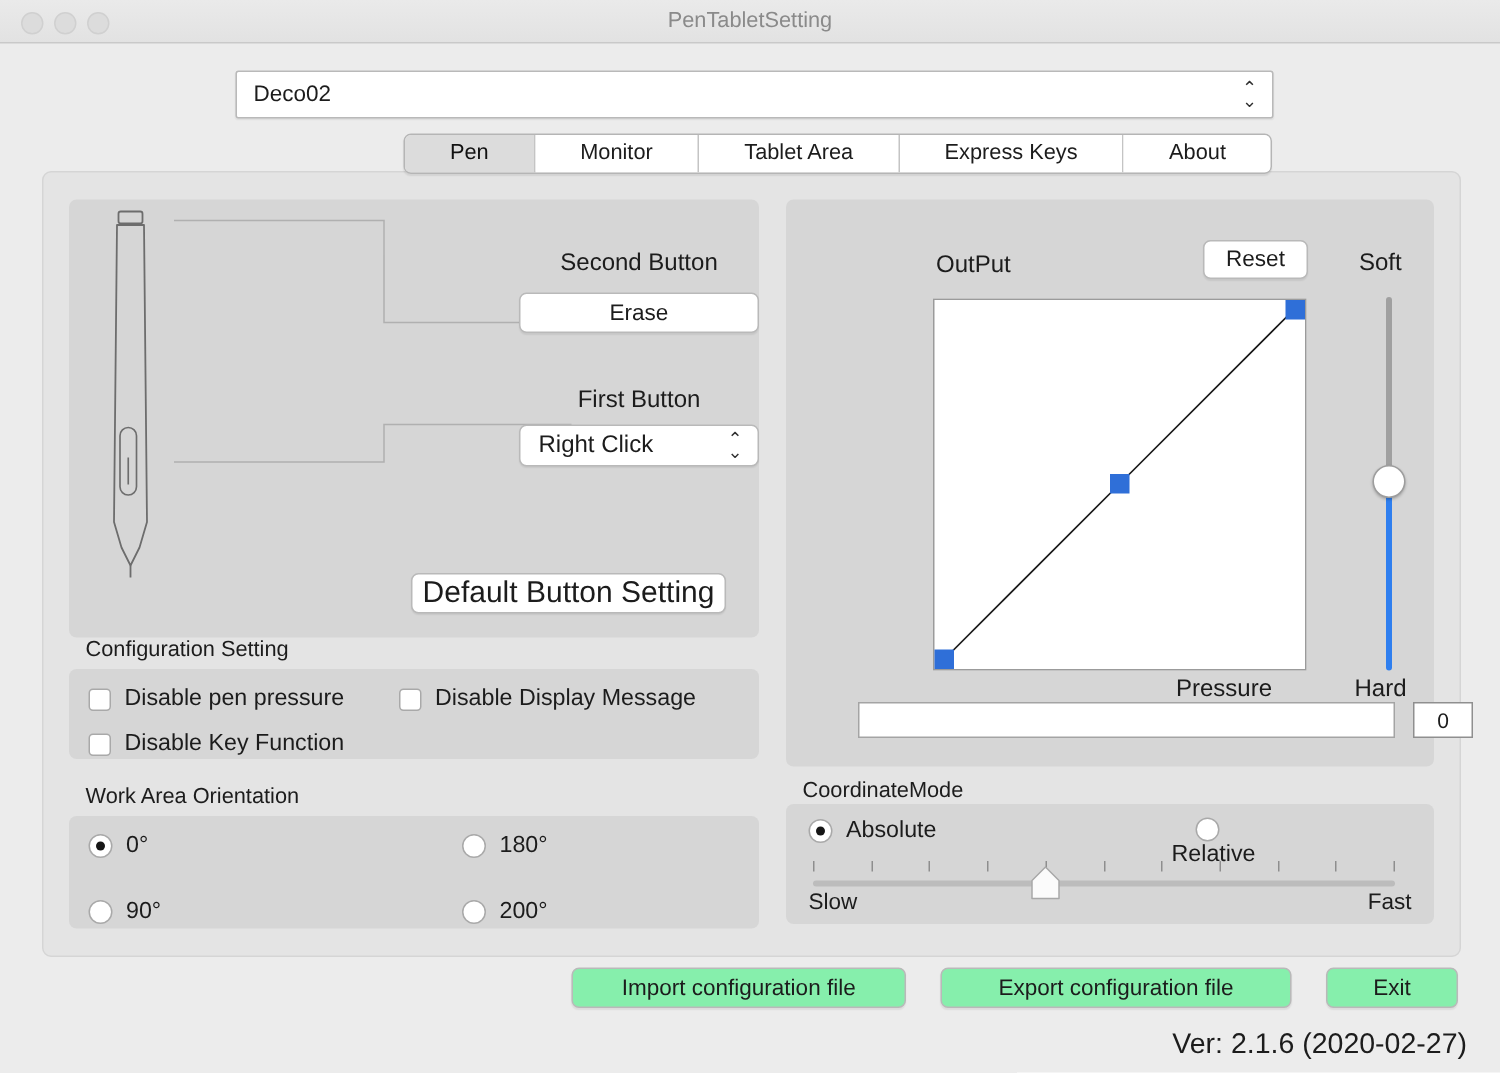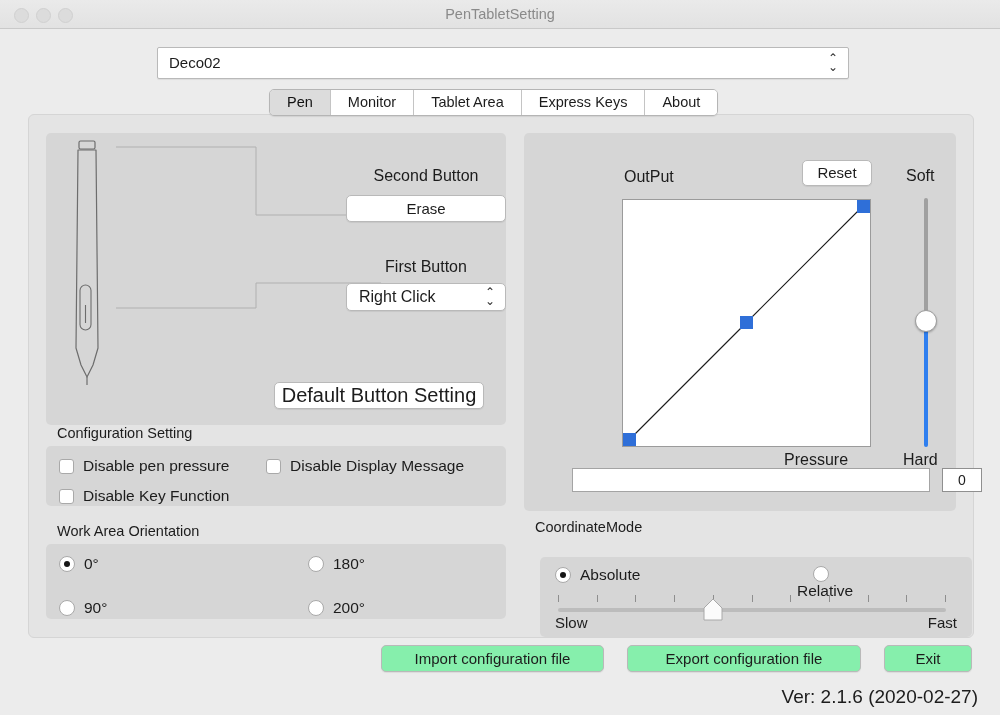--- a/index.html
+++ b/index.html
@@ -84,21 +84,21 @@
     position: absolute;
     left: 269px; top: 89px;
     display: flex;
     z-index: 5;
     border: 1px solid #b5b5b5;
     border-radius: 5px;
     overflow: hidden;
     box-shadow: 0 1px 1px rgba(0,0,0,0.08);
   }
   .tab {
-    padding: 0 17px;
+    padding: 0 30px;
     height: 25px;
     line-height: 25px;
     font-size: 14.5px;
     color: #1c1c1c;
     background: #ffffff;
     border-right: 1px solid #c4c4c4;
     white-space: nowrap;
   }
   .tab:last-child { border-right: none; }
   .tab.active {
@@ -272,21 +272,21 @@
     box-sizing: border-box;
     font-size: 14px;
     color: #1c1c1c;
     text-align: center;
     line-height: 22px;
   }
 
   
   #config-panel { left: 17px; top: 331px; width: 460px; height: 60px; }
   #orient-panel { left: 17px; top: 429px; width: 460px; height: 75px; }
-  #coord-panel  { left: 495px; top: 442px; width: 432px; height: 80px; margin-left: 16px; }
+  #coord-panel  { left: 495px; top: 421px; width: 432px; height: 80px; }
 
   
   #speed-ticks {
     position: absolute;
     left: 18px; top: 38px;
     width: 388px; height: 8px;
   }
   #speed-ticks span {
     position: absolute;
     top: 0;

